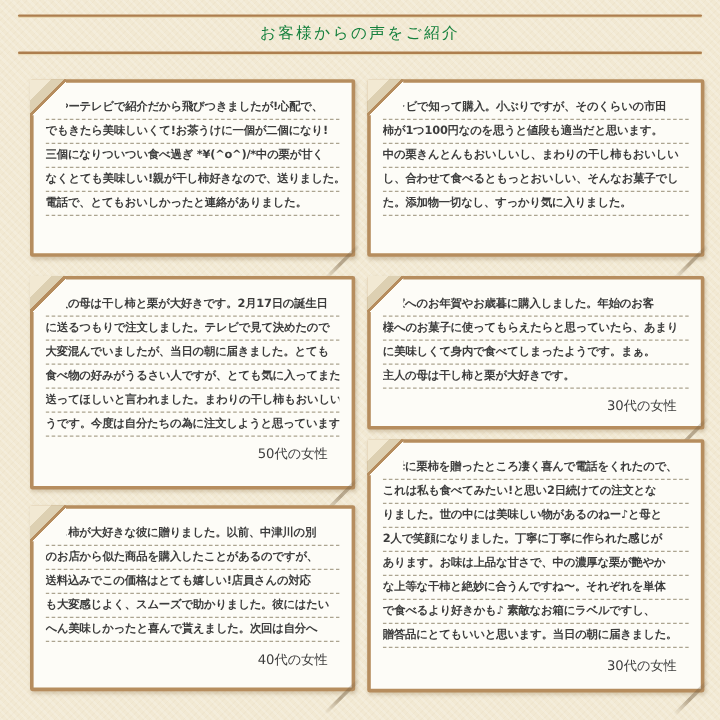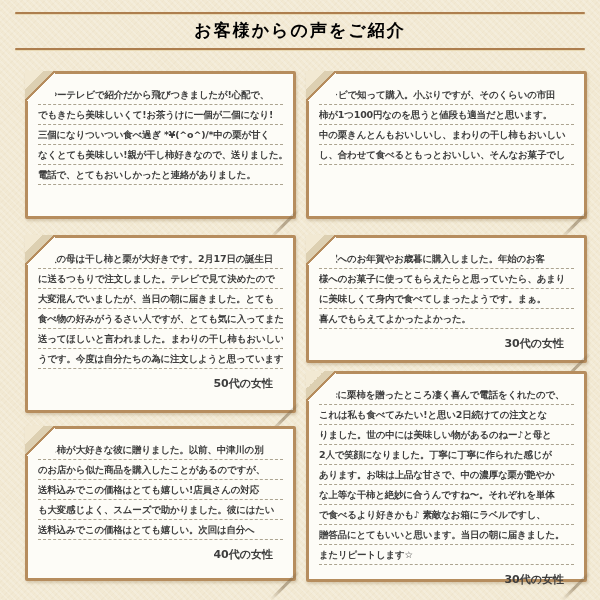--- a/index.html
+++ b/index.html
@@ -7,21 +7,21 @@
   body {
     font-family:"DejaVu Sans",sans-serif;
     background-color:#f2e9d3;
     background-image:
       repeating-linear-gradient(45deg, rgba(255,255,255,.18) 0 2px, rgba(0,0,0,0) 2px 5px),
       repeating-linear-gradient(-45deg, rgba(186,160,120,.05) 0 1px, rgba(0,0,0,0) 1px 4px);
   }
   .header { margin:12px 15px 0; }
   .rule { height:2px; background:#ad7e4e; box-shadow:0 1px 0 #e9d9b4; border-radius:1px; }
   .title {
-    text-align:center; font-size:17px; font-weight:bold; color:#000000;
+    text-align:center; font-size:13px; font-weight:normal; color:#15803d;
     letter-spacing:2px; padding:5px 0 6px;
   }
   .columns { display:flex; gap:10px; padding:21px 13px 0 25px; align-items:flex-start; }
   .col { display:flex; flex-direction:column; }
   .col-left  { width:271px; }
   .col-right { width:281px; }
 
   .card {
     position:relative;
     background:#fdfcf7;
@@ -50,21 +50,21 @@
   }
   .line {
     height:20px; line-height:20px;
     font-size:9.5px; letter-spacing:-0.2px; font-weight:600;
     color:#3d3d3d; white-space:nowrap; overflow:hidden;
     border-bottom:1px dashed #aea globe;
     border-bottom:1px dashed #aca490;
   }
   .attribution {
     height:20px; line-height:20px; margin-top:5px; padding-right:10px;
-    font-size:11px; font-weight:700; color:#3d3d3d; text-align:right;
+    font-size:11px; font-weight:400; color:#3d3d3d; text-align:right;
   }
   
   .c1 { height:148px; margin-bottom:16px; }
   .c2 { height:148px; margin-bottom:16px; }
   .c3 { height:178px; margin-bottom:13px; }
   .c4 { height:128px; margin-bottom:8px; }
   .c5 { height:155px; }
   .c6 { height:211px; }
 </style>
 </head>
@@ -107,63 +107,63 @@
     </div>
 
     <div class="card c5">
       <div class="fold"></div>
       <div class="curl"></div>
       <div class="inner">
         <div class="line">干し柿が大好きな彼に贈りました。以前、中津川の別</div>
         <div class="line">のお店から似た商品を購入したことがあるのですが、</div>
         <div class="line">送料込みでこの価格はとても嬉しい!店員さんの対応</div>
         <div class="line">も大変感じよく、スムーズで助かりました。彼にはたい</div>
-        <div class="line">送料込みでこの価格はとても嬉しい。次回は自分へ</div>
+        <div class="line">へん美味しかったと喜んで貰えました。次回は自分へ</div>
         <div class="attribution">40代の女性</div>
       </div>
     </div>
 
   </div>
 
   <div class="col col-right">
 
     <div class="card c2">
       <div class="fold"></div>
       <div class="curl"></div>
       <div class="inner">
         <div class="line">テレビで知って購入。小ぶりですが、そのくらいの市田</div>
         <div class="line">柿が1つ100円なのを思うと値段も適当だと思います。</div>
         <div class="line">中の栗きんとんもおいしいし、まわりの干し柿もおいしい</div>
         <div class="line">し、合わせて食べるともっとおいしい、そんなお菓子でし</div>
+        <div class="line">た。添加物一切なし、すっかり気に入りました。</div>
       </div>
     </div>
 
     <div class="card c4">
       <div class="fold"></div>
       <div class="curl"></div>
       <div class="inner">
         <div class="line">実家へのお年賀やお歳暮に購入しました。年始のお客</div>
         <div class="line">様へのお菓子に使ってもらえたらと思っていたら、あまり</div>
         <div class="line">に美味しくて身内で食べてしまったようです。まぁ。</div>
-        <div class="line">喜んでもらえてよかったよかった。</div>
+        <div class="line">主人の母は干し柿と栗が大好きです。</div>
         <div class="attribution">30代の女性</div>
       </div>
     </div>
 
     <div class="card c6">
       <div class="fold"></div>
       <div class="curl"></div>
       <div class="inner">
         <div class="line">義母に栗柿を贈ったところ凄く喜んで電話をくれたので、</div>
         <div class="line">これは私も食べてみたい!と思い2日続けての注文とな</div>
         <div class="line">りました。世の中には美味しい物があるのねー♪と母と</div>
         <div class="line">2人で笑顔になりました。丁寧に丁寧に作られた感じが</div>
         <div class="line">あります。お味は上品な甘さで、中の濃厚な栗が艶やか</div>
         <div class="line">な上等な干柿と絶妙に合うんですね〜。それぞれを単体</div>
         <div class="line">で食べるより好きかも♪ 素敵なお箱にラベルですし、</div>
         <div class="line">贈答品にとてもいいと思います。当日の朝に届きました。</div>
-        <div class="line">またリピートします☆</div>
         <div class="attribution">30代の女性</div>
       </div>
     </div>
 
   </div>
 </div>
 
 </body></html>

